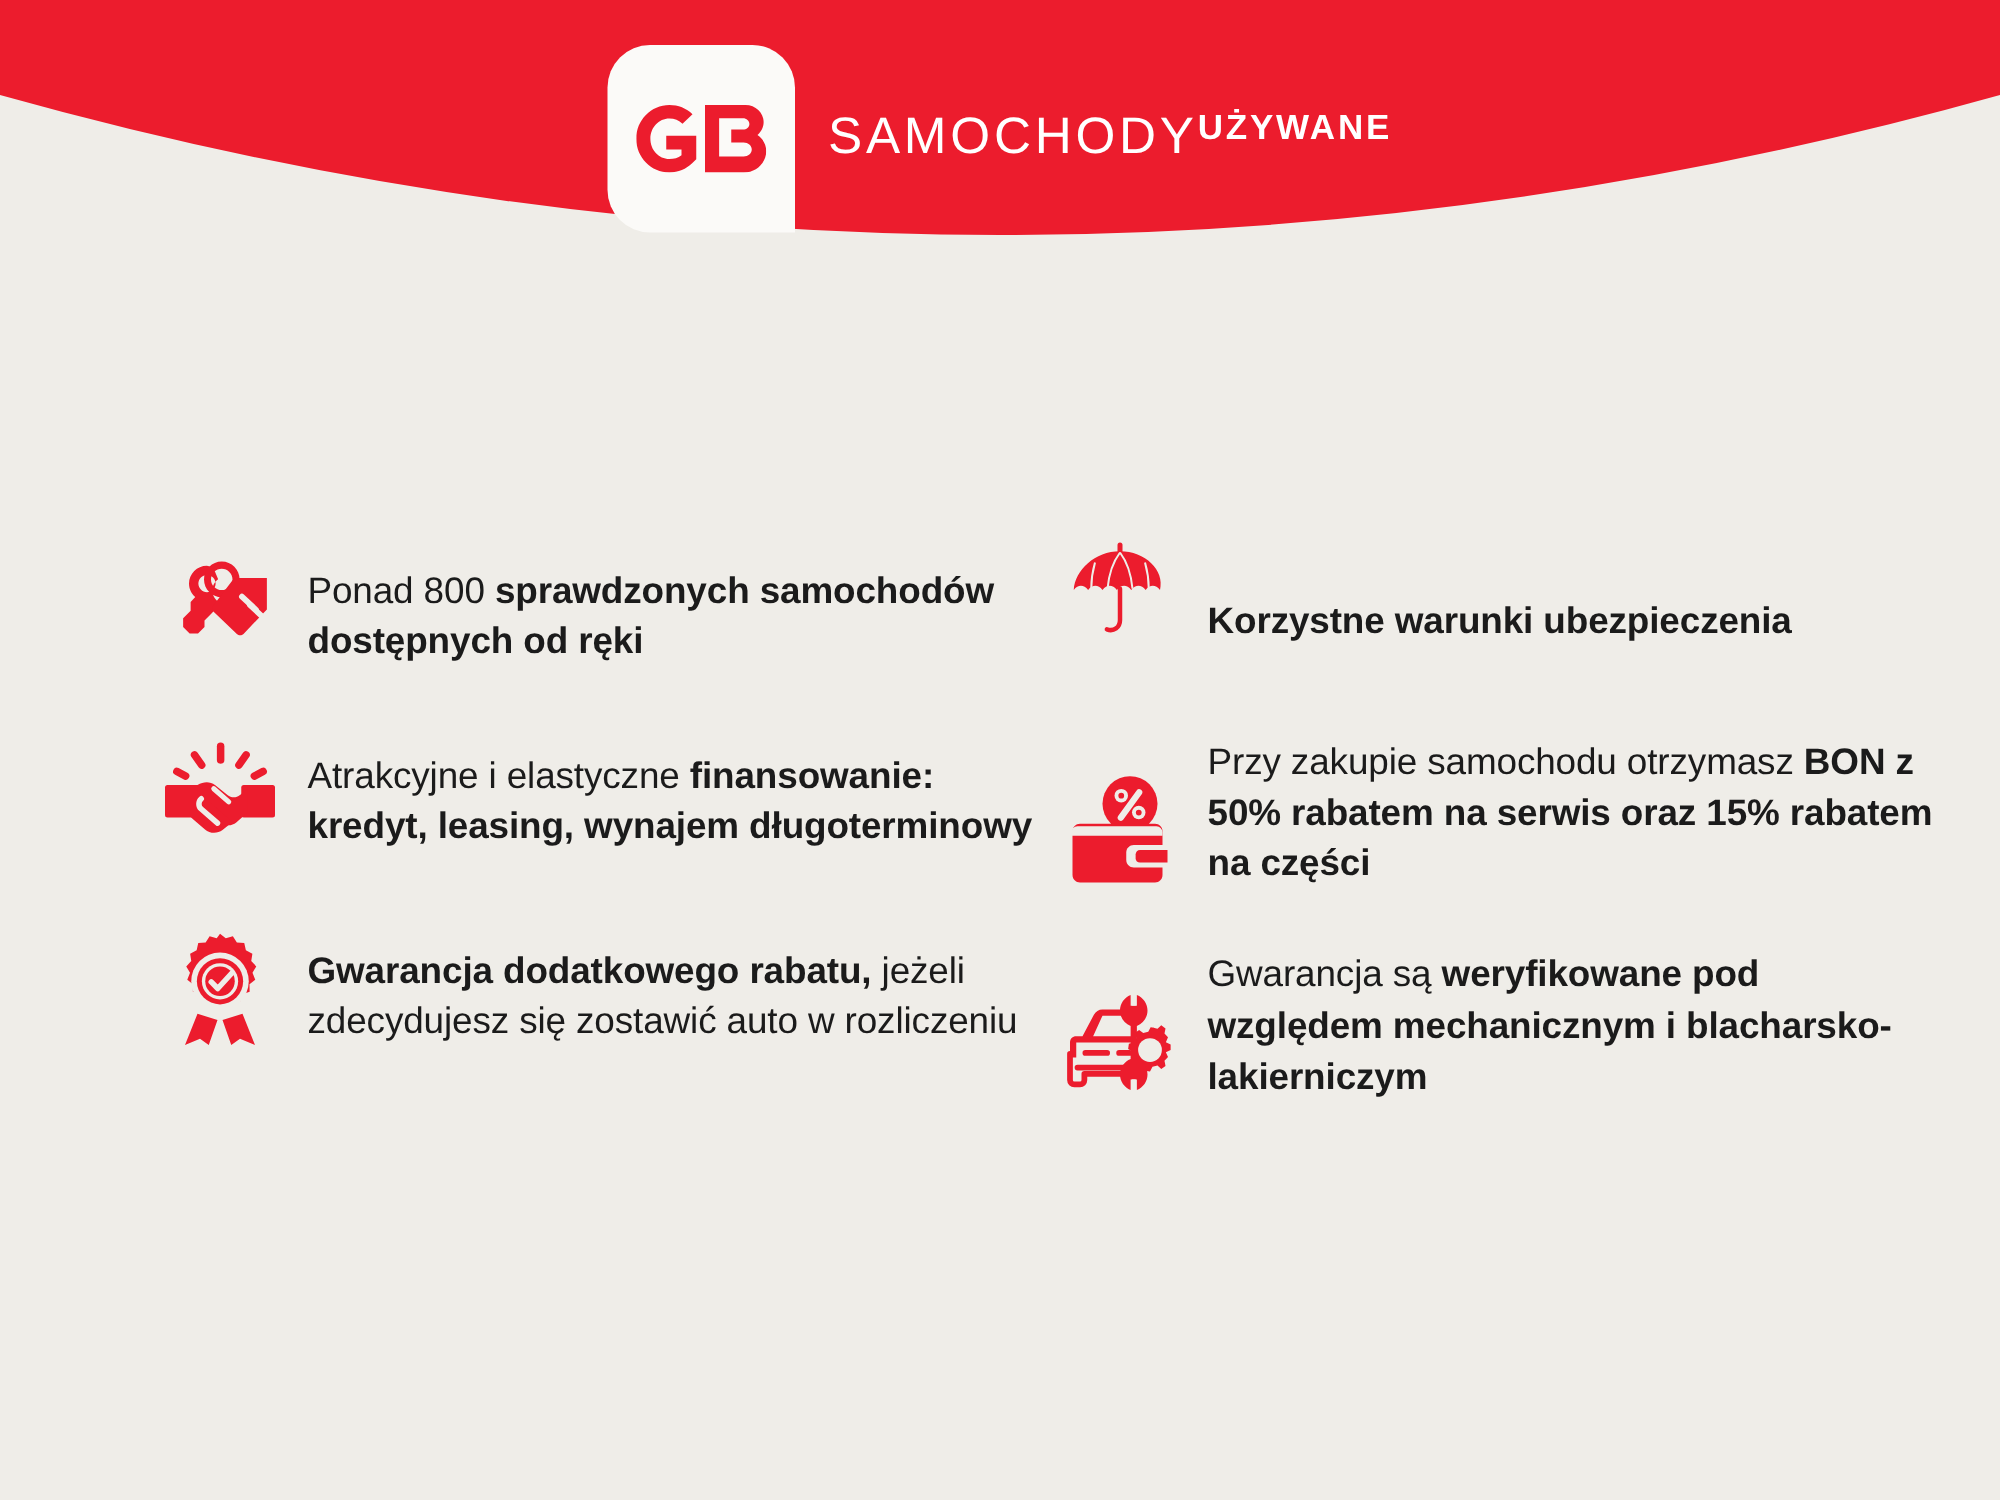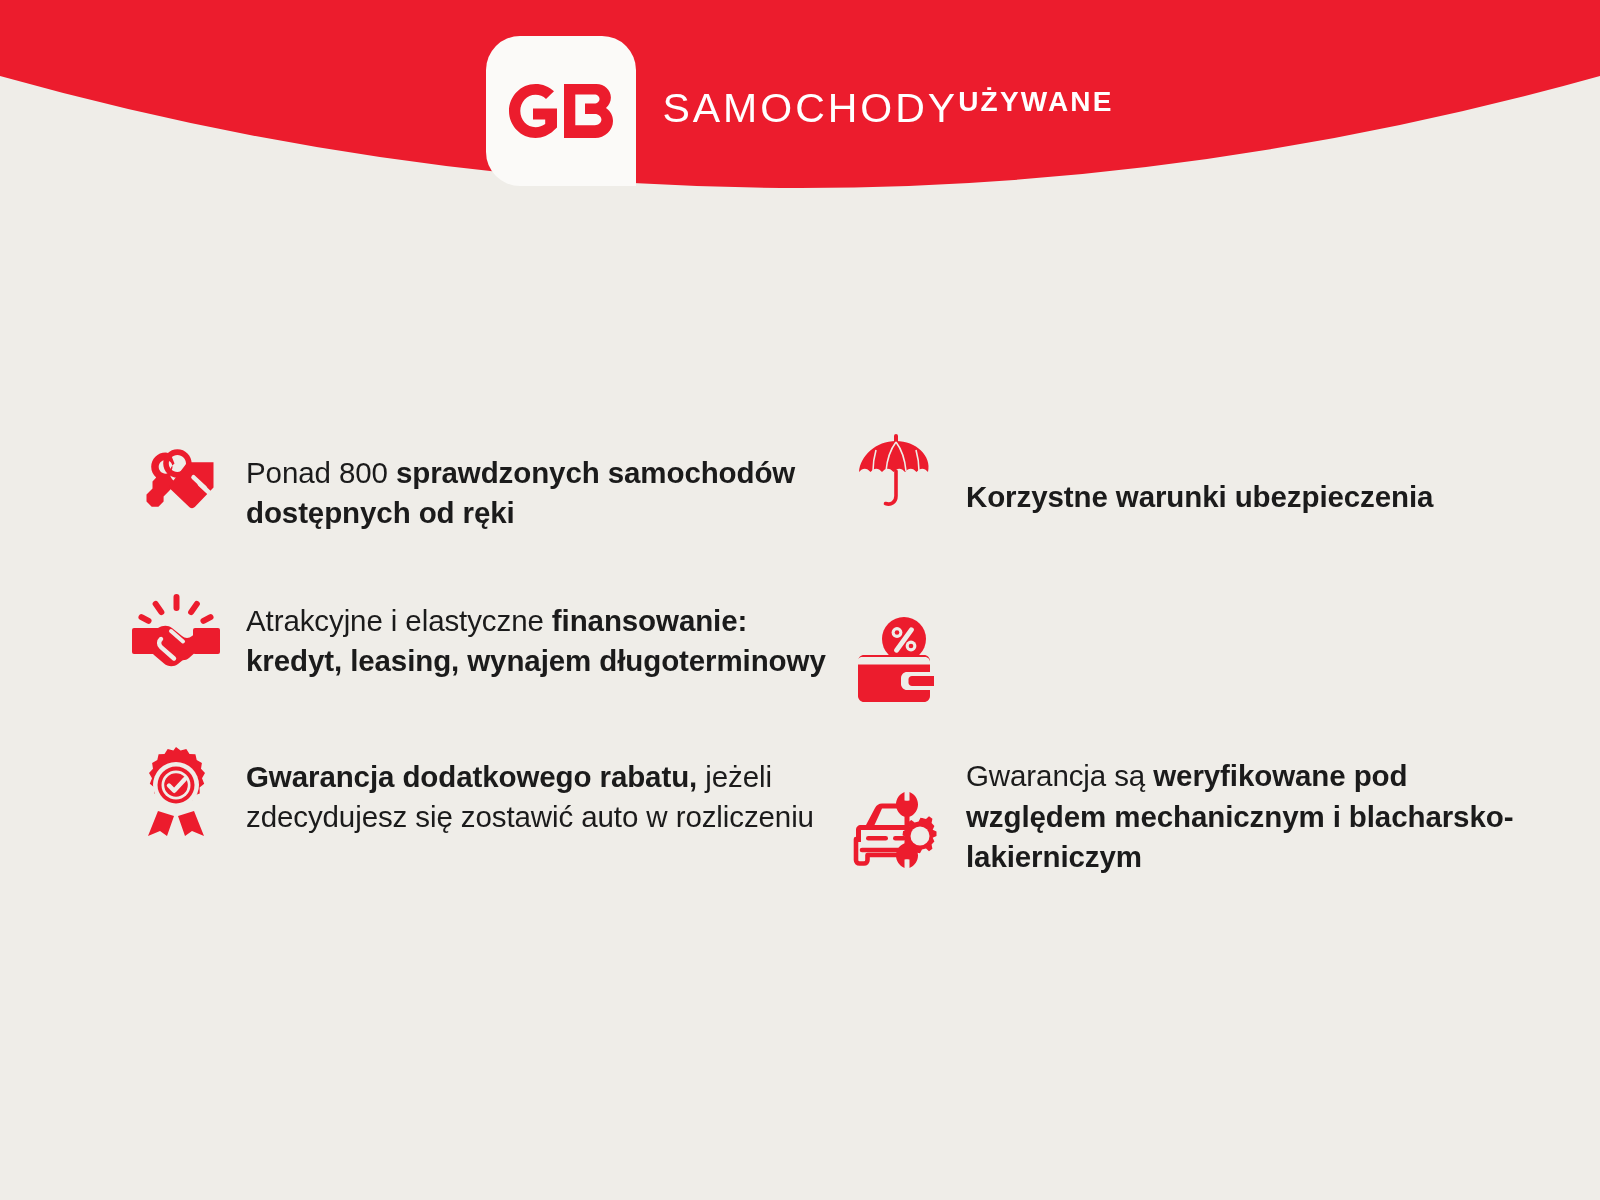--- a/index.html
+++ b/index.html
@@ -299,20 +299,23 @@
 
             <path d="M12,41 C8.7,41 6,43.7 6,47 L6,82 C6,85.3 8.7,88 12,88 L72,88 C75.3,88 78,85.3 78,82 L78,47 C78,43.7 75.3,41 72,41 Z"></path>
 
             <path d="M10,43 C7,43 5,45.5 5,48 L5,50.5 L78,50.5 L78,48 C78,45.5 76,43 73,43 Z" fill="#EFEDE8"></path>
 
             <path d="M55,58 C51.7,58 49,60.7 49,64 L49,70 C49,73.3 51.7,76 55,76 L82,76 L82,58 Z" fill="#EFEDE8"></path>
             <path d="M60,62 C58,62 56.5,63.5 56.5,65.5 L56.5,68.5 C56.5,70.5 58,72 60,72 L82,72 L82,62 Z"></path>
           </g>
         </svg>
       </span>
+      <div class="feature-text">
+        <span>Przy zakupie samochodu otrzymasz </span><b>BON z 50% rabatem na serwis oraz 15% rabatem na części</b>
+      </div>
     </div>
 
     <div class="feature">
       <span class="feature-icon">
         <svg width="96" height="92" viewBox="0 0 96 92" aria-hidden="true">
           <g>
 
             <path d="M8,58 L8,46 C8,43 10,41 13,41 L18,41 L27,24 C28.5,21 31,19.5 34,19.5 L58,19.5
                      L58,24.5 L34,24.5 L26.5,41 L58,41 L58,46 L13,46 L13,58 L8,58 Z" fill="#EC1C2D"></path>
             <path d="M8,55 L8,76 C8,78 9.5,79.5 11.5,79.5 L16,79.5 C18,79.5 19.5,78 19.5,76 L19.5,71

